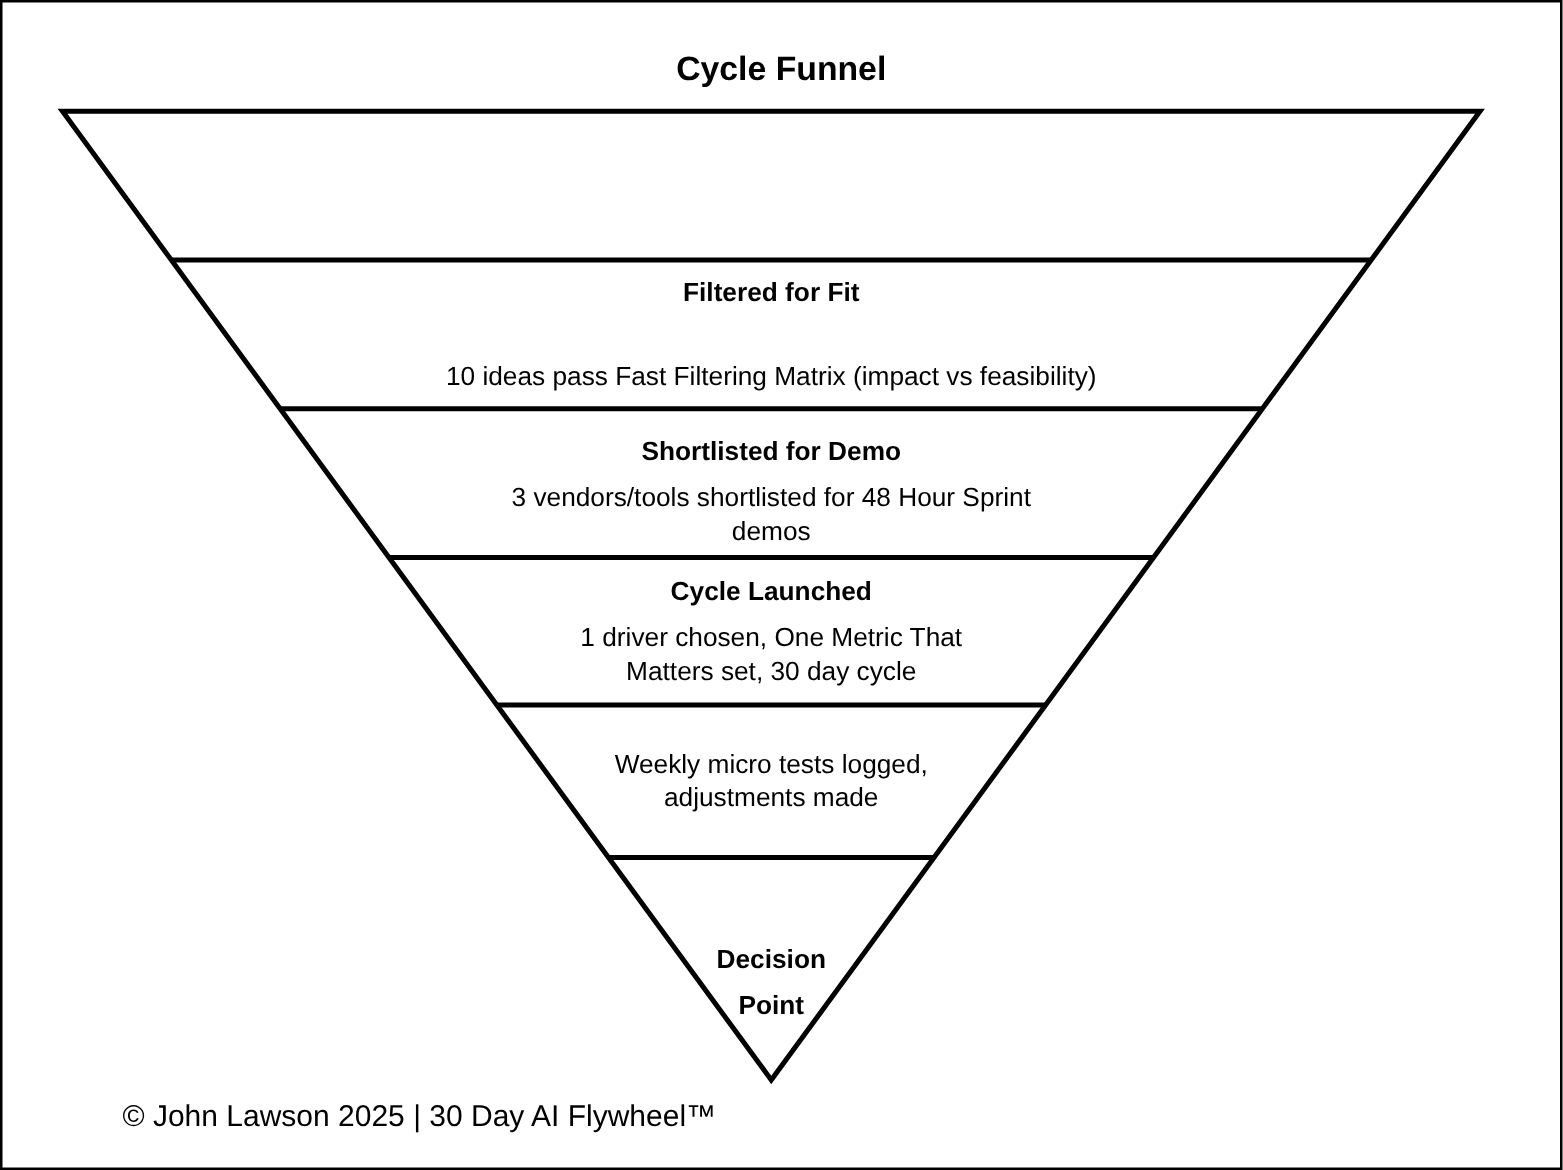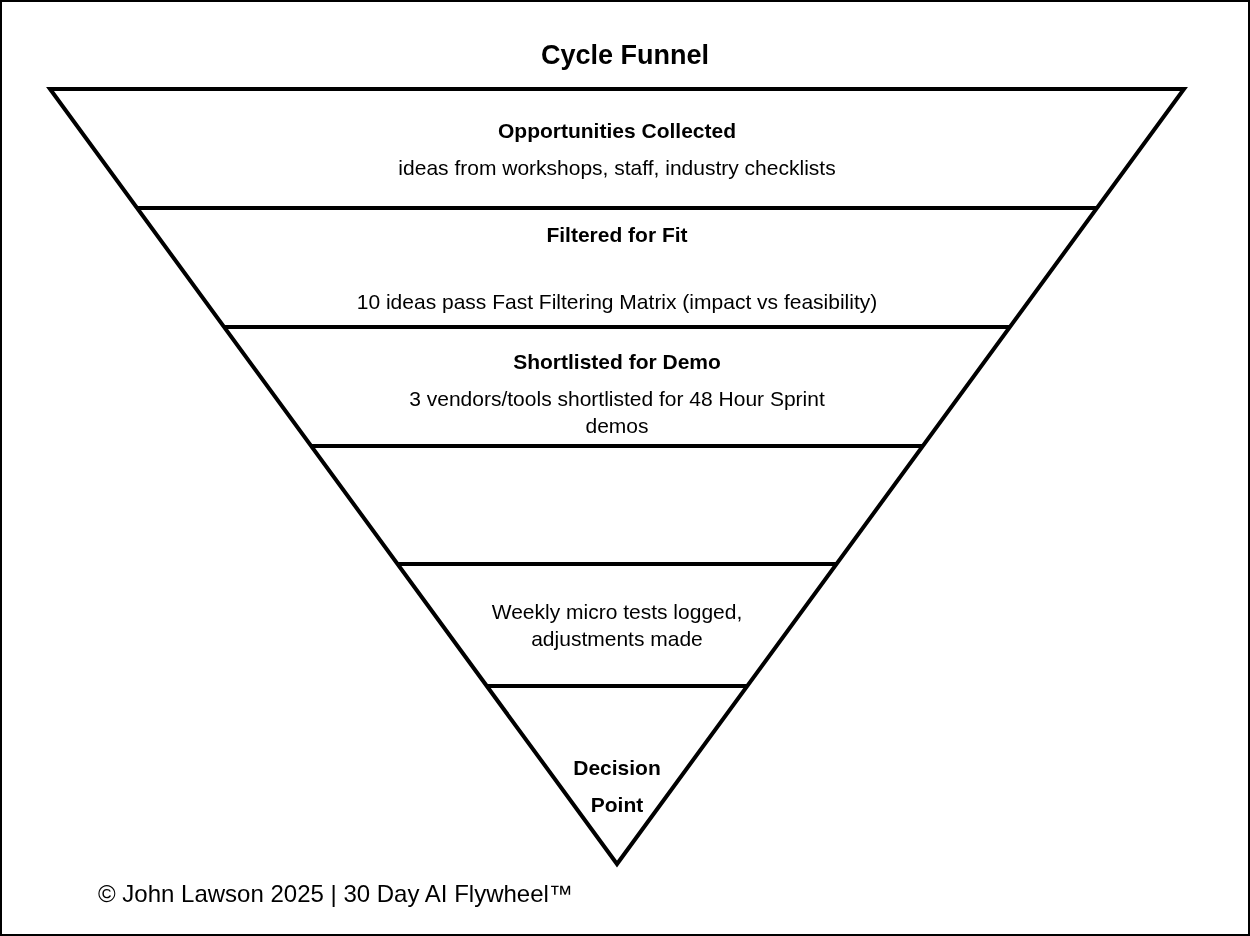--- a/index.html
+++ b/index.html
@@ -83,36 +83,37 @@
 
   <svg class="funnel-svg" width="1246" height="932" viewBox="0 0 1246 932" xmlns="http://www.w3.org/2000/svg">
     <polygon points="48,87 1182,87 615,862" fill="none" stroke="#000000" stroke-width="4" stroke-linejoin="miter"></polygon>
     <line x1="135" y1="206" x2="1095" y2="206" stroke="#000000" stroke-width="4"></line>
     <line x1="222" y1="325" x2="1008" y2="325" stroke="#000000" stroke-width="4"></line>
     <line x1="309" y1="444" x2="921" y2="444" stroke="#000000" stroke-width="4"></line>
     <line x1="396" y1="562" x2="834" y2="562" stroke="#000000" stroke-width="4"></line>
     <line x1="485" y1="684" x2="745" y2="684" stroke="#000000" stroke-width="4"></line>
   </svg>
 
-  <div class="stage s1">
-    <div class="stage-label">Opportunities Collected</div>
-    <div class="stage-desc">ideas from workshops, staff, industry checklists</div>
-  </div>
 
   <div class="stage s2">
     <div class="stage-label">Filtered for Fit</div>
     <div class="stage-desc">10 ideas pass Fast Filtering Matrix (impact vs feasibility)</div>
   </div>
 
   <div class="stage s3">
     <div class="stage-label">Shortlisted for Demo</div>
     <div class="stage-desc">3 vendors/tools shortlisted for 48 Hour Sprint
 demos</div>
   </div>
 
+  <div class="stage s4">
+    <div class="stage-label">Cycle Launched</div>
+    <div class="stage-desc">1 driver chosen, One Metric That
+Matters set, 30 day cycle</div>
+  </div>
 
   <div class="stage s5">
     <div class="stage-desc">Weekly micro tests logged,
 adjustments made</div>
   </div>
 
   <div class="stage s6">
     <div class="stage-label">Decision
 Point</div>
   </div>

